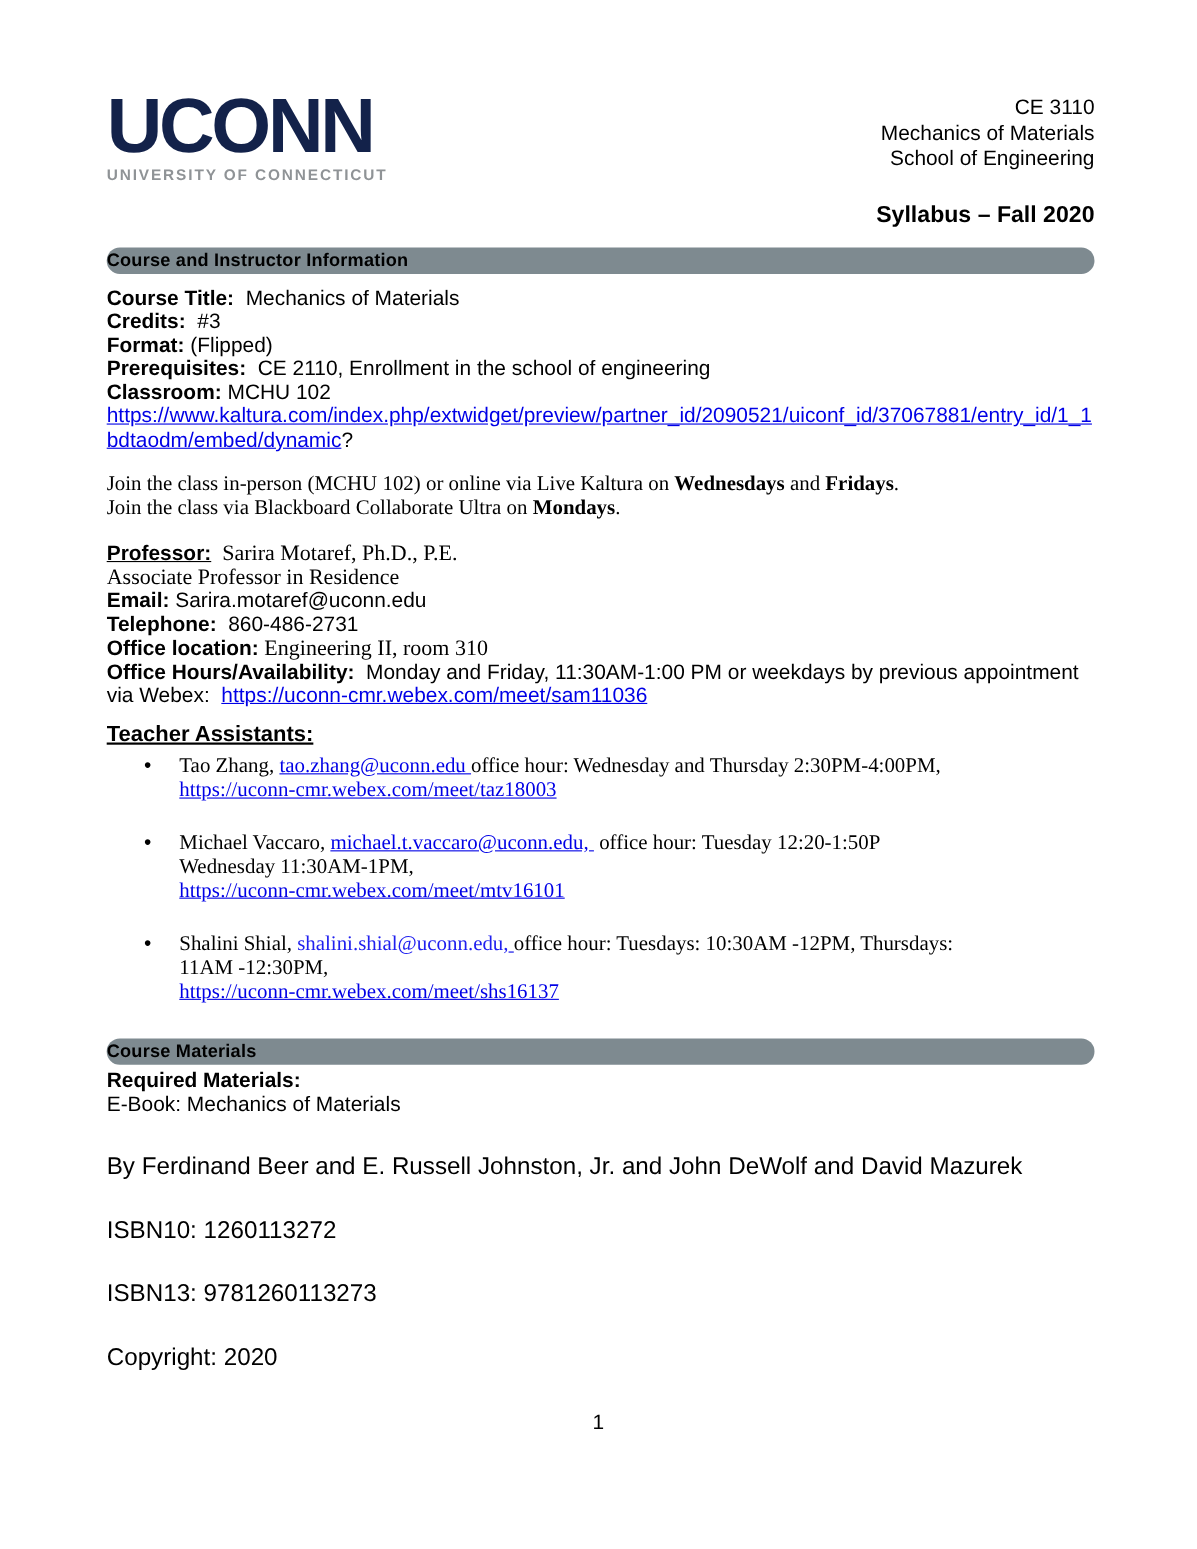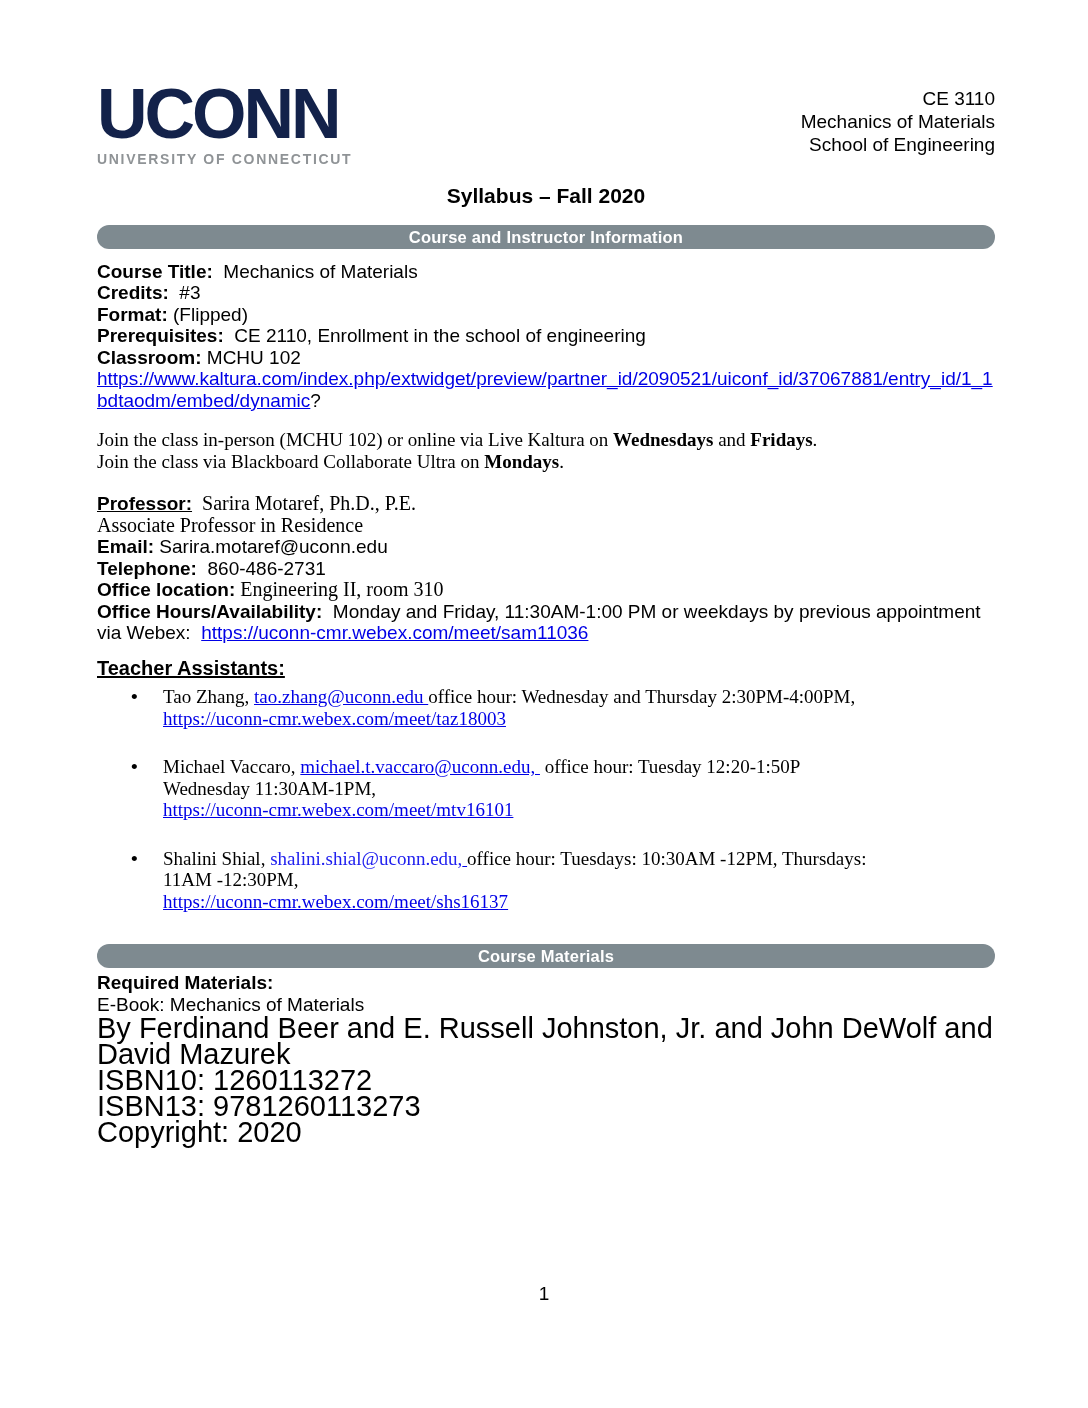--- a/index.html
+++ b/index.html
@@ -18,24 +18,24 @@
   .logo-word{
     font-size:70px;font-weight:800;letter-spacing:-3px;line-height:0.84;
     color:var(--navy);font-family:"Liberation Sans",sans-serif;
   }
   .logo-tag{
     font-size:14px;font-weight:700;letter-spacing:1.7px;color:var(--logo-gray);
     margin-top:7px;
   }
   .corner{text-align:right;font-size:19px;line-height:23px;padding-top:2px;}
   
-  .title{font-size:21px;font-weight:700;text-align:center;margin:17px 0 0 0;}
+  .title{font-size:21px;font-weight:700;text-align:right;margin:17px 0 0 0;}
   .bar{
-    margin-top:17px;height:24px;background:var(--bar-gray);color:#ffffff;
-    font-size:16.5px;font-weight:700;text-align:center;line-height:24px;
+    margin-top:17px;height:24px;background:var(--bar-gray);color:#000000;
+    font-size:16.5px;font-weight:700;line-height:24px;
     letter-spacing:0.2px;
     border-radius:12px;
   }
   
   .line{
     font-size:19px;line-height:21.5px;white-space:pre-wrap;
     overflow-wrap:break-word;
   }
   .b{font-weight:700;}
   .u{text-decoration:underline;text-align:center;}
@@ -47,21 +47,21 @@
   .join{margin-top:18px;font-family:Liberation Serif, serif;}
   .prof{margin-top:21px;}
   .ta-head{margin-top:14px;font-size:20px;}
   
   .bullet{display:flex;margin-top:27px;}
   .bullet.first{margin-top:7px;}
   .dot{flex:0 0 66px;padding-left:34px;font-size:19px;line-height:21.5px;}
   .bbody{flex:1;min-width:0;font-family:Liberation Serif, serif;}
   .bar2{margin-top:32px;}
   .materials{margin-top:4px;}
-  .big{font-size:29px;line-height:26px;}
+  .big{font-size:22px;line-height:26px;margin-top:32px;}
   .pageno{
     position:absolute;left:0;right:0;top:1283px;text-align:center;
     font-size:19px;
   }
 </style>
 </head>
 <body>
 
 <div class="page">
 

